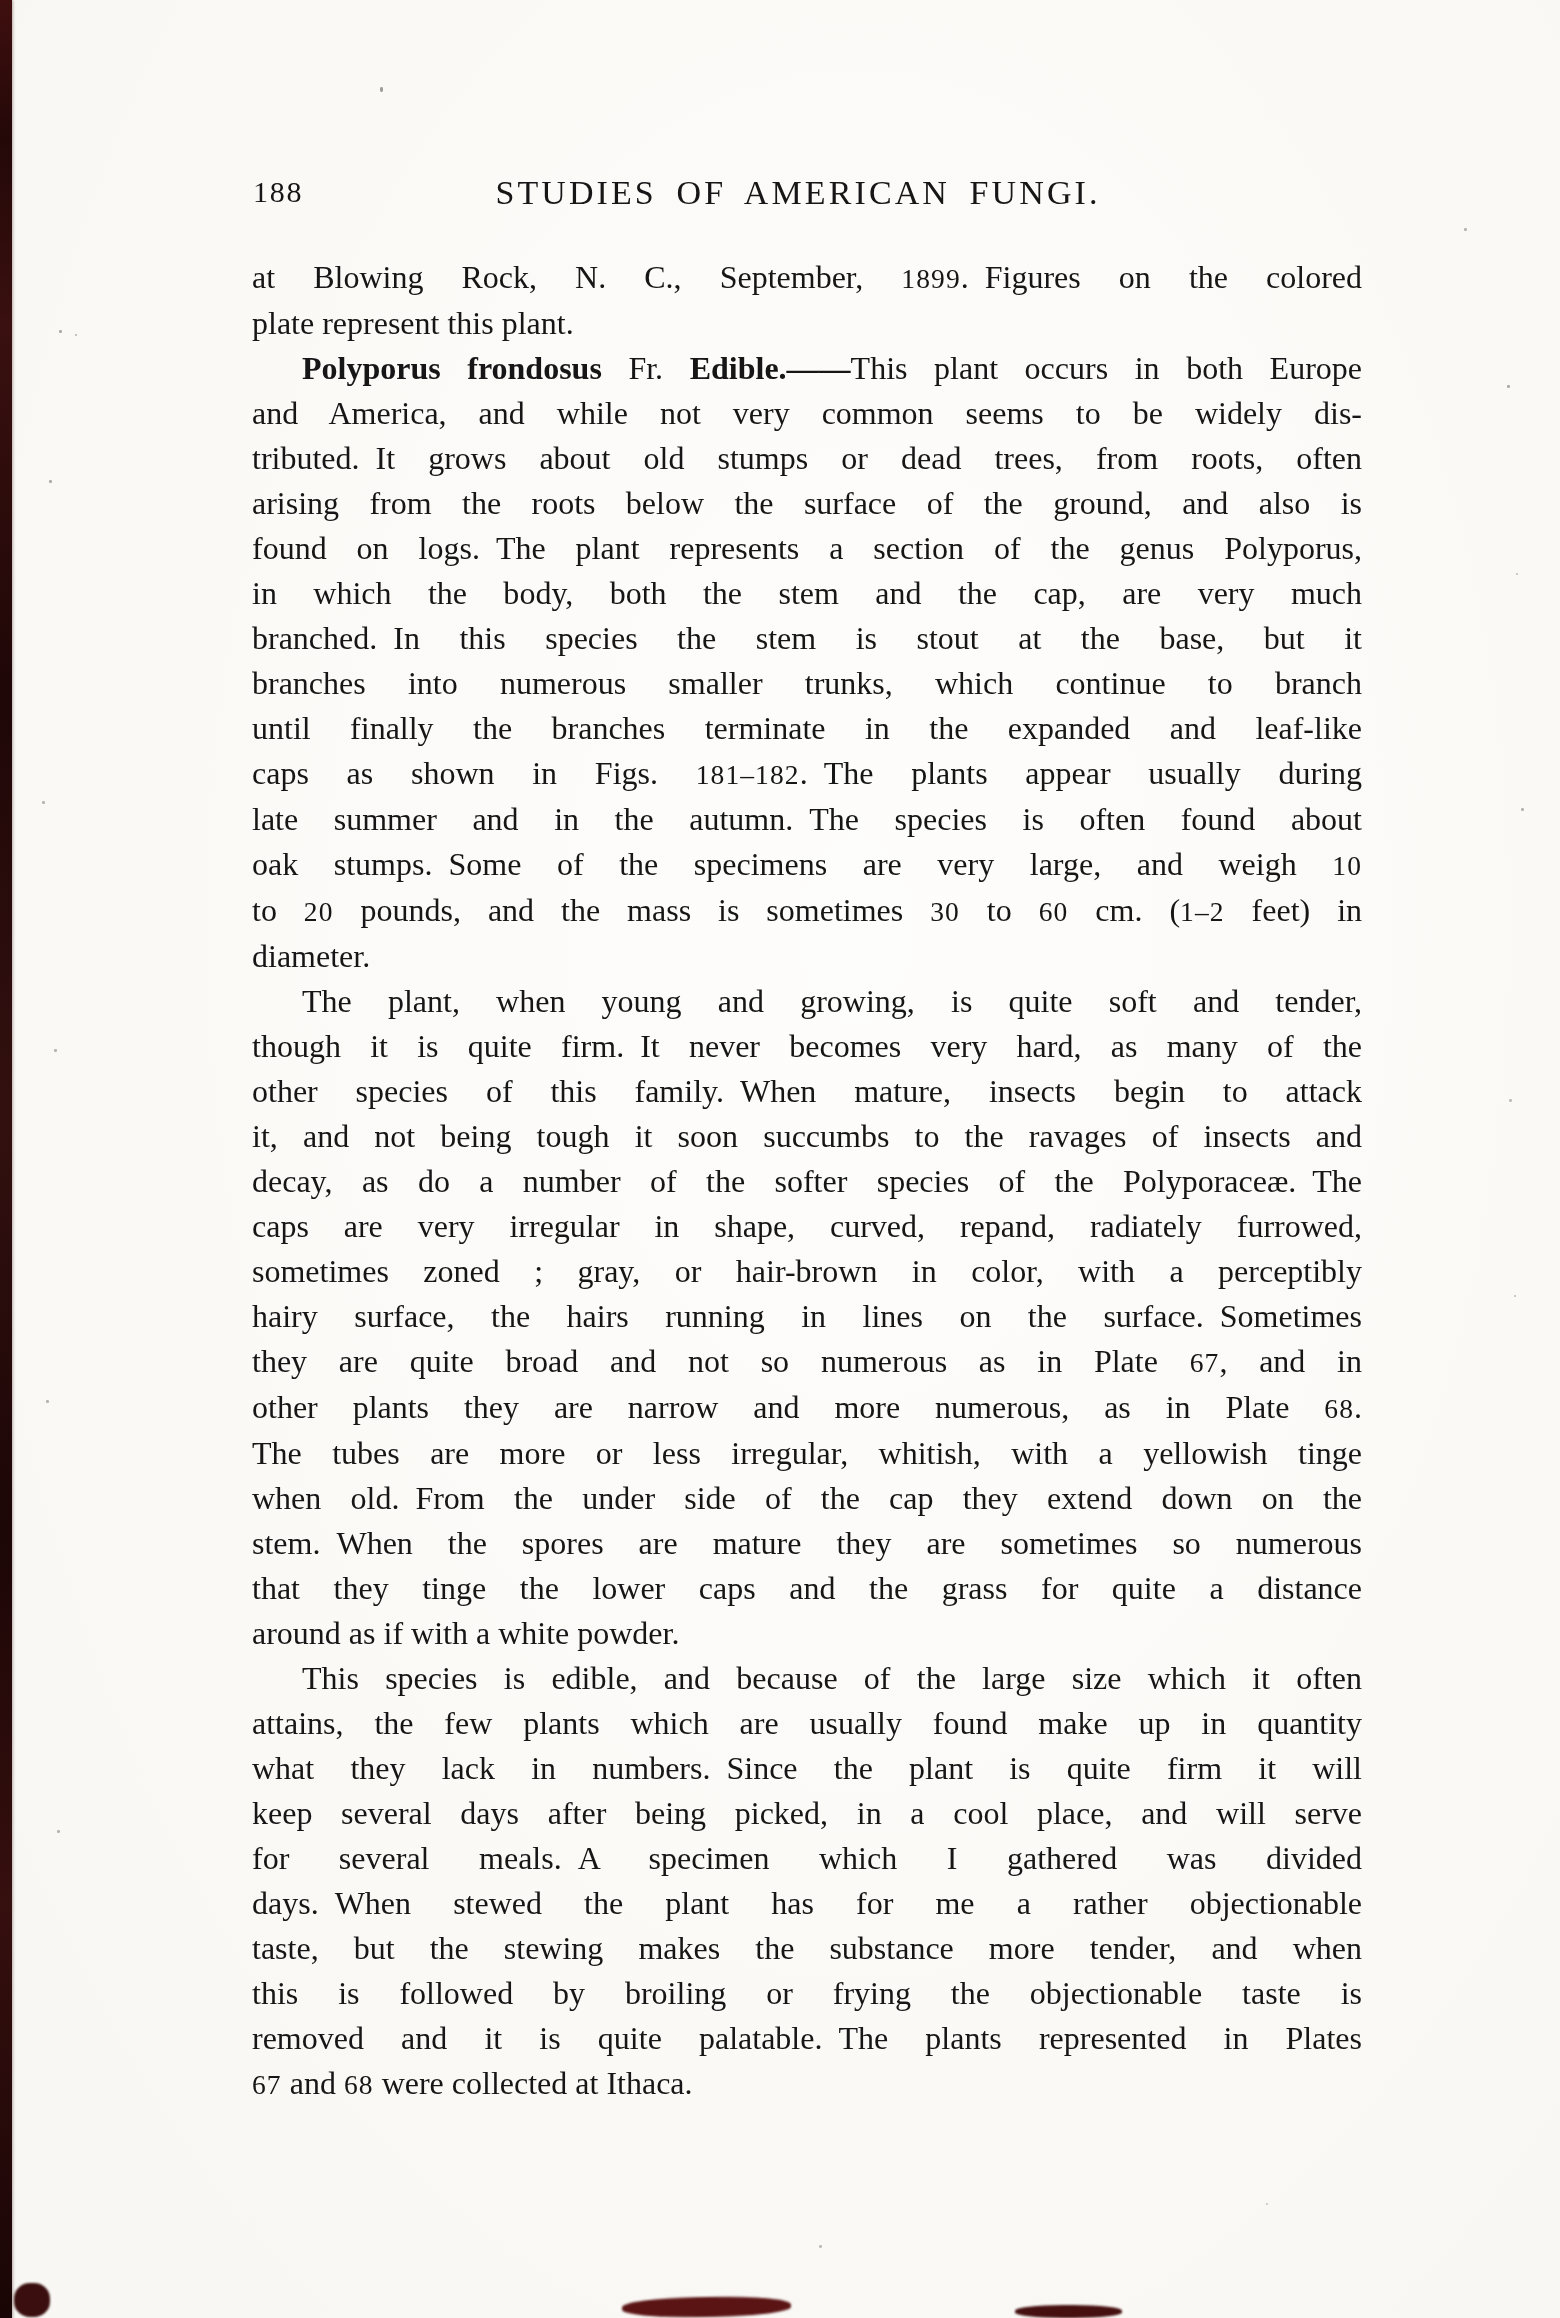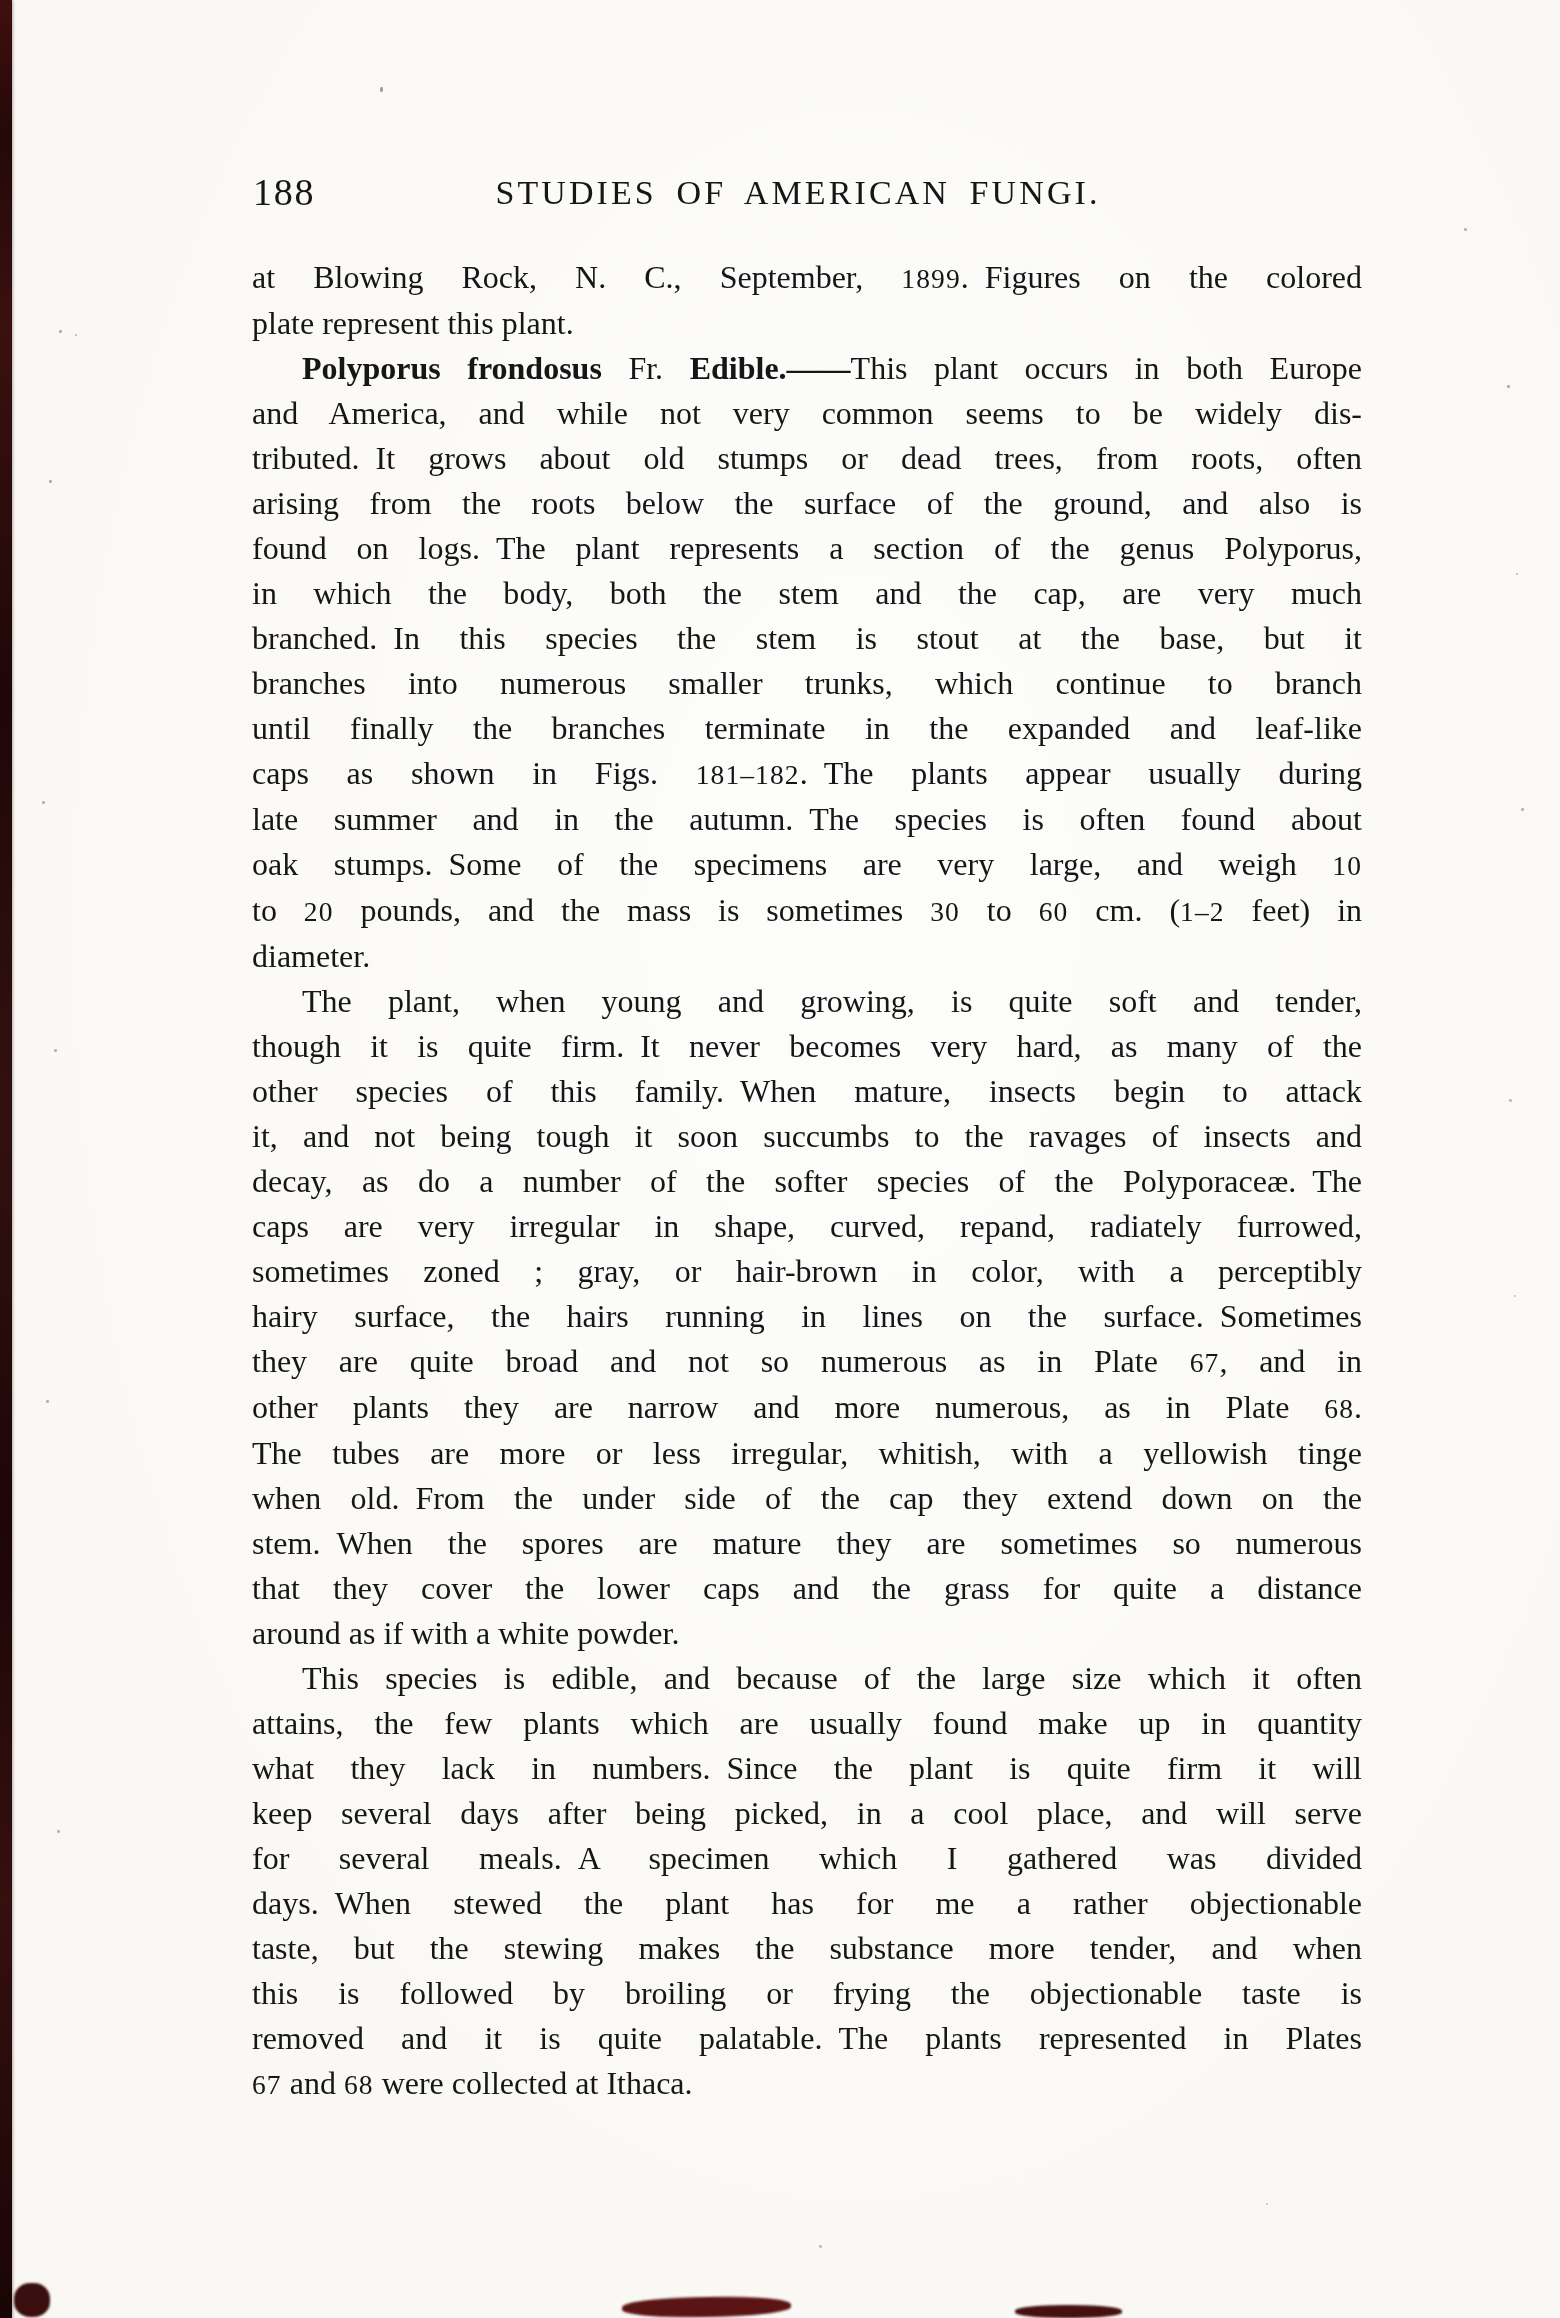--- a/index.html
+++ b/index.html
@@ -35,21 +35,21 @@
   }
   .speck {
     position: absolute;
     background: #4a4a48;
     border-radius: 50%;
   }
   
   .pagenum {
     position: absolute;
     left: 253px; top: 175px;
-    font-size: 38px;
+    font-size: 30px;
     letter-spacing: 1.8px;
     line-height: 34px;
   }
   .running-title {
     position: absolute;
     left: 798px; top: 177px;
     transform: translateX(-50%);
     white-space: nowrap;
     font-size: 34px;
     letter-spacing: 3.1px;
@@ -114,21 +114,21 @@
         <div class="line"><span>it, and not being tough it soon succumbs to the ravages of insects and</span></div>
         <div class="line"><span>decay, as do a number of the softer species of the </span><span class="i">Polyporaceæ</span><span>. The</span></div>
         <div class="line"><span>caps are very irregular in shape, curved, repand, radiately furrowed,</span></div>
         <div class="line"><span>sometimes zoned ; gray, or hair-brown in color, with a perceptibly</span></div>
         <div class="line"><span>hairy surface, the hairs running in lines on the surface. Sometimes</span></div>
         <div class="line"><span>they are quite broad and not so numerous as in Plate </span><span class="n">67</span><span>, and in</span></div>
         <div class="line"><span>other plants they are narrow and more numerous, as in Plate </span><span class="n">68</span><span>.</span></div>
         <div class="line"><span>The tubes are more or less irregular, whitish, with a yellowish tinge</span></div>
         <div class="line"><span>when old. From the under side of the cap they extend down on the</span></div>
         <div class="line"><span>stem. When the spores are mature they are sometimes so numerous</span></div>
-        <div class="line"><span>that they cover the lower caps and the grass for quite a distance</span></div>
+        <div class="line"><span>that they tinge the lower caps and the grass for quite a distance</span></div>
         <div class="line final"><span>around as if with a white powder.</span></div>
       </div>
       <div class="para">
         <div class="line indent"><span>This species is edible, and because of the large size which it often</span></div>
         <div class="line"><span>attains, the few plants which are usually found make up in quantity</span></div>
         <div class="line"><span>what they lack in numbers. Since the plant is quite firm it will</span></div>
         <div class="line"><span>keep several days after being picked, in a cool place, and will serve</span></div>
         <div class="line"><span>for several meals. A specimen which I gathered was divided</span></div>
         <div class="line"><span>days. When stewed the plant has for me a rather objectionable</span></div>
         <div class="line"><span>taste, but the stewing makes the substance more tender, and when</span></div>

